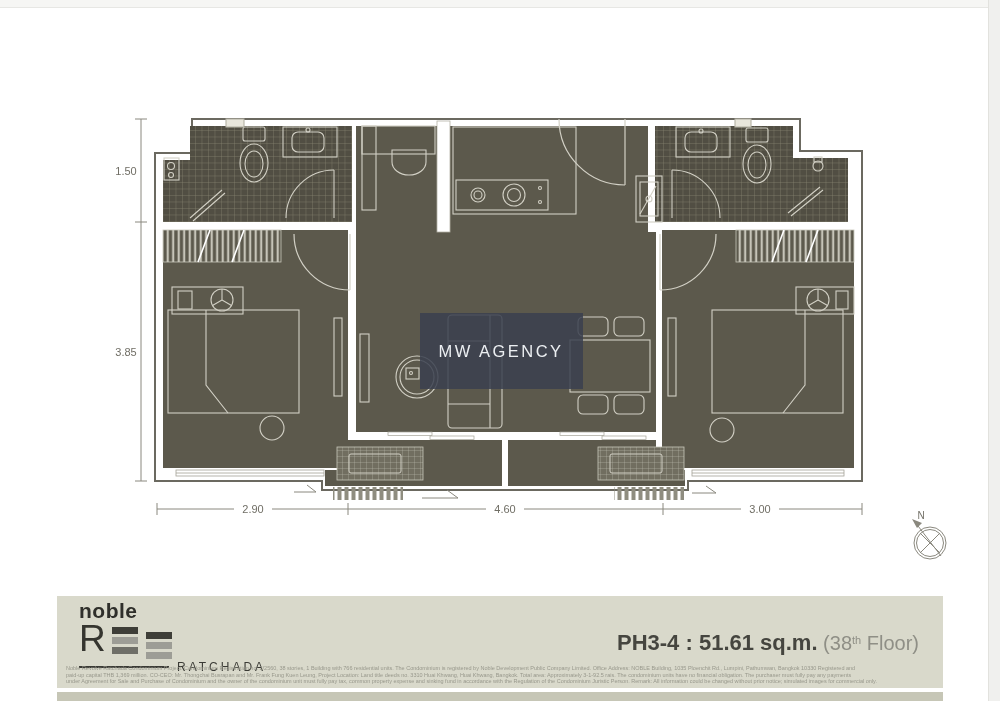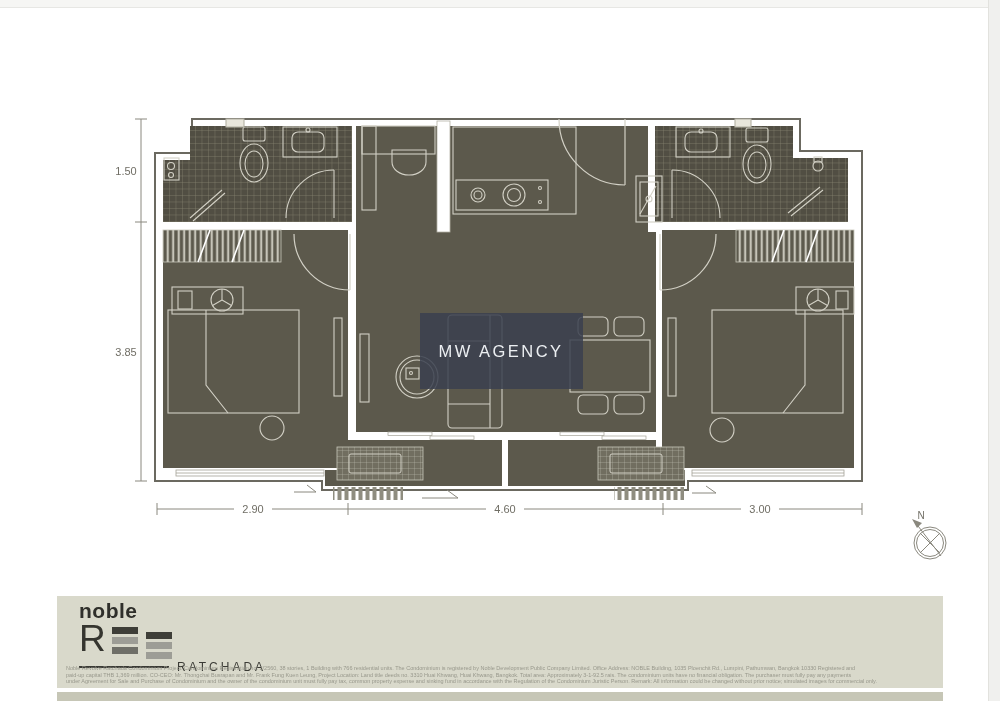--- a/index.html
+++ b/index.html
@@ -247,20 +247,23 @@
             <i class="b2"></i>
             <i class="b2"></i>
           </span>
       </div>
       <div class="logo-sub">
         <span class="rule"></span>
         <span class="logo-ratchada">RATCHADA</span>
       </div>
     </div>
 
+    <div class="unit-title">
+      <span class="unit-main">PH3-4 : 51.61 sq.m.</span><span class="unit-light"> (38</span><span class="unit-sup">th</span><span class="unit-light"> Floor)</span>
+    </div>
 
     <div class="disclaimer">
       <div>Noble Revolve Ratchada Condominium Project. Condominium Registration no: 2/2560, 38 stories, 1 Building with 766 residential units. The Condominium is registered by Noble Development Public Company Limited. Office Address: NOBLE Building, 1035 Ploenchit Rd., Lumpini, Pathumwan, Bangkok 10330 Registered and</div>
       <div>paid-up capital THB 1,369 million. CO-CEO: Mr. Thongchai Busrapan and Mr. Frank Fung Kuen Leung, Project Location: Land title deeds no. 3310 Huai Khwang, Huai Khwang, Bangkok. Total area: Approximately 3-1-92.5 rais. The condominium units have no financial obligation. The purchaser must fully pay any payments</div>
       <div>under Agreement for Sale and Purchase of Condominium and the owner of the condominium unit must fully pay tax, common property expense and sinking fund in accordance with the Regulation of the Condominium Juristic Person. Remark: All information could be changed without prior notice; simulated images for commercial only.</div>
     </div>
   </div>
   <div class="footer-strip"></div>
 </div>
 

